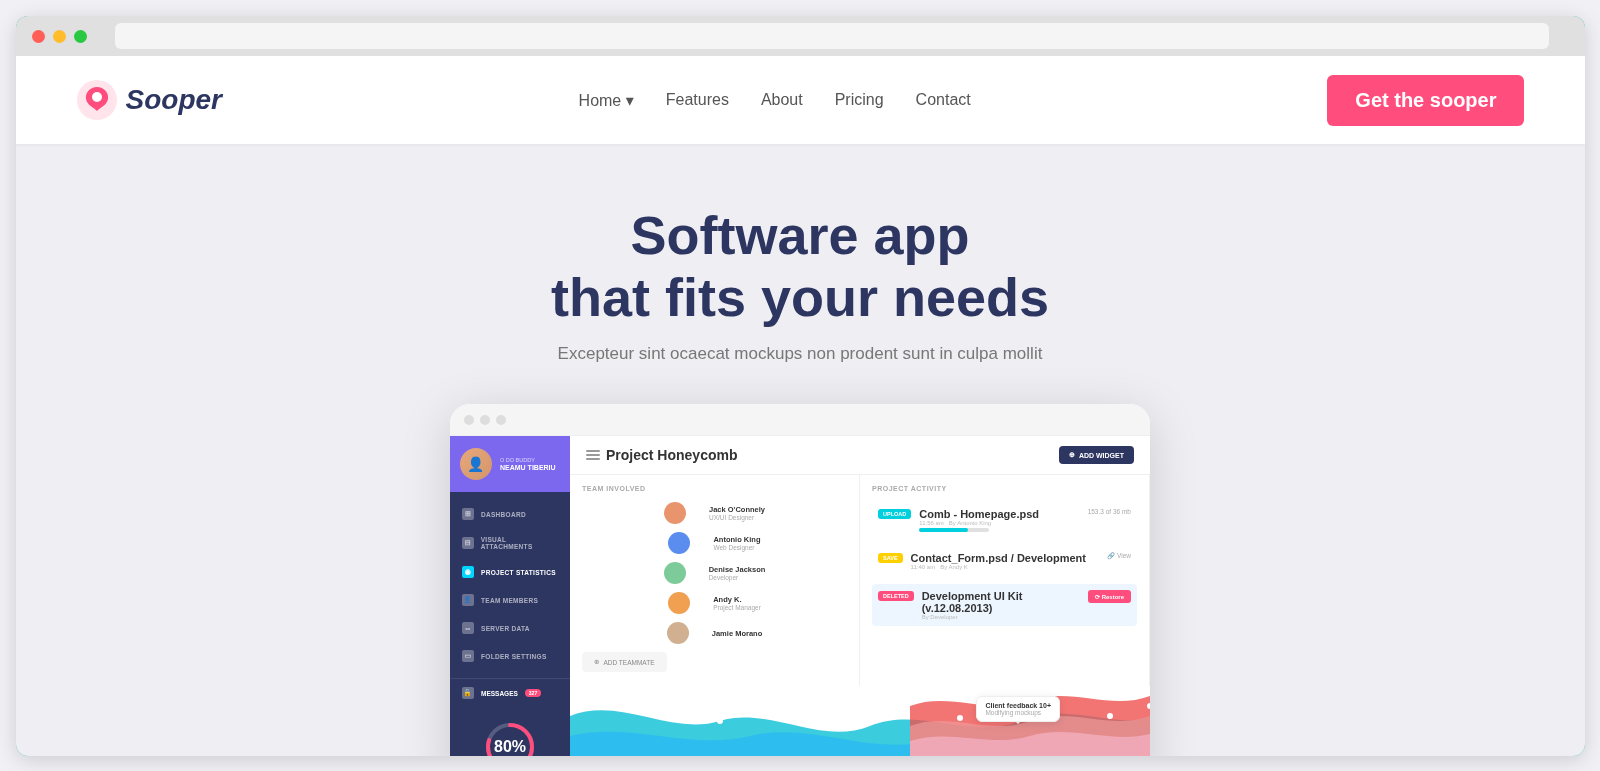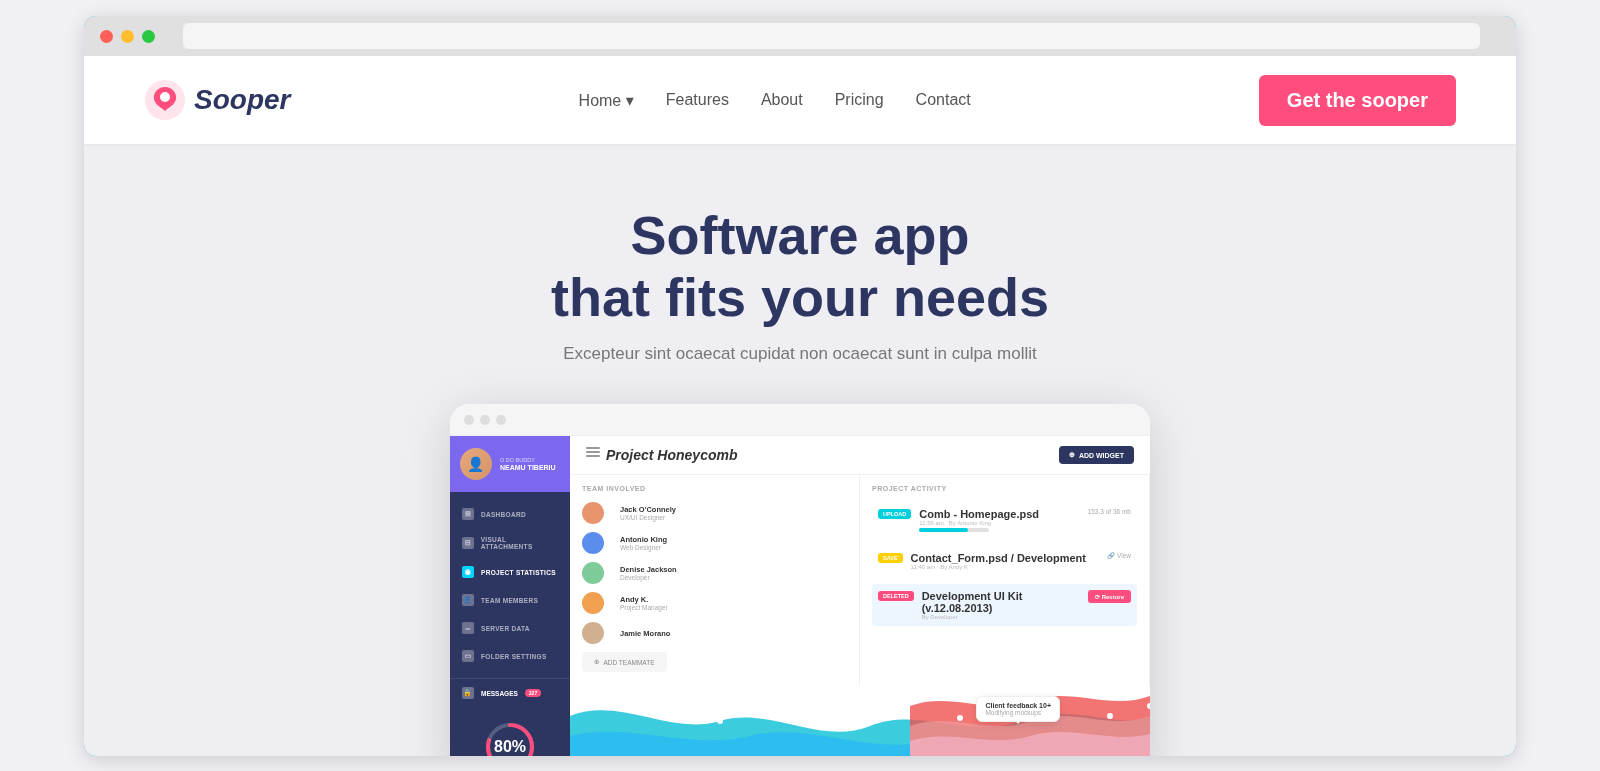--- a/index.html
+++ b/index.html
@@ -9,21 +9,21 @@
       width: 1600px;
       height: 771px;
       overflow: hidden;
       position: relative;
     }
 
     
     .browser-chrome {
       background: #14b8a6;
       border-radius: 12px;
-      width: 1432px;
+      width: 1569px;
       height: 740px;
       margin: 16px auto;
       box-shadow: 0 4px 20px rgba(0,0,0,0.15);
       overflow: hidden;
       display: flex;
       flex-direction: column;
     }
     .browser-titlebar {
       background: #e0e0e0;
       height: 40px;
@@ -328,22 +328,23 @@
       font-size: 7px;
       text-transform: uppercase;
       color: #aaa;
       font-weight: 700;
       letter-spacing: 0.5px;
       margin-bottom: 10px;
     }
     .team-member {
       display: flex;
       align-items: center;
-      gap: 16px;
+      gap: 23px;
       margin-bottom: 8px;
+      justify-content: center;
     }
     .member-avatar {
       width: 22px;
       height: 22px;
       border-radius: 50%;
       flex-shrink: 0;
     }
     .member-name {
       font-size: 7.5px;
       font-weight: 600;
@@ -514,21 +515,21 @@
           </li>
         </ul>
         <button class="nav-cta">Get the sooper</button>
       </nav>
 
       <div class="hero">
         <h1 class="hero-title">
           <span>Software app</span><br>
           <span>that fits your needs</span>
         </h1>
-        <p class="hero-subtitle">Excepteur sint ocaecat cupidat non ocaecat sunt in culpa mollit</p>
+        <p class="hero-subtitle">Excepteur sint ocaecat mockups non prodent sunt in culpa mollit</p>
 
         <div class="app-screenshot">
           <div class="app-titlebar">
             <div class="app-dot"></div>
             <div class="app-dot"></div>
             <div class="app-dot"></div>
           </div>
           <div class="app-body">
 
             <div class="app-sidebar">
@@ -579,21 +580,21 @@
                     <circle cx="28" cy="28" r="22" fill="none" stroke="#ff4d7d" stroke-width="4" stroke-dasharray="110 138" stroke-linecap="round" transform="rotate(-90 28 28)"></circle>
                   </svg>
                   <div class="progress-ring-text">80%</div>
                 </div>
 
               </div>
             </div>
 
             <div class="app-main">
               <div class="app-header">
-                <div style="display:flex;font-style:italic;">
+                <div style="display:flex;align-items:center;">
                   <div class="hamburger-icon">
                     <div class="hamburger-line"></div>
                     <div class="hamburger-line"></div>
                     <div class="hamburger-line"></div>
                   </div>
                   <span class="app-header-title">Project Honeycomb</span>
                 </div>
                 <div class="add-widget-btn">
                   <span>⊕</span>
                   <span>ADD WIDGET</span>

